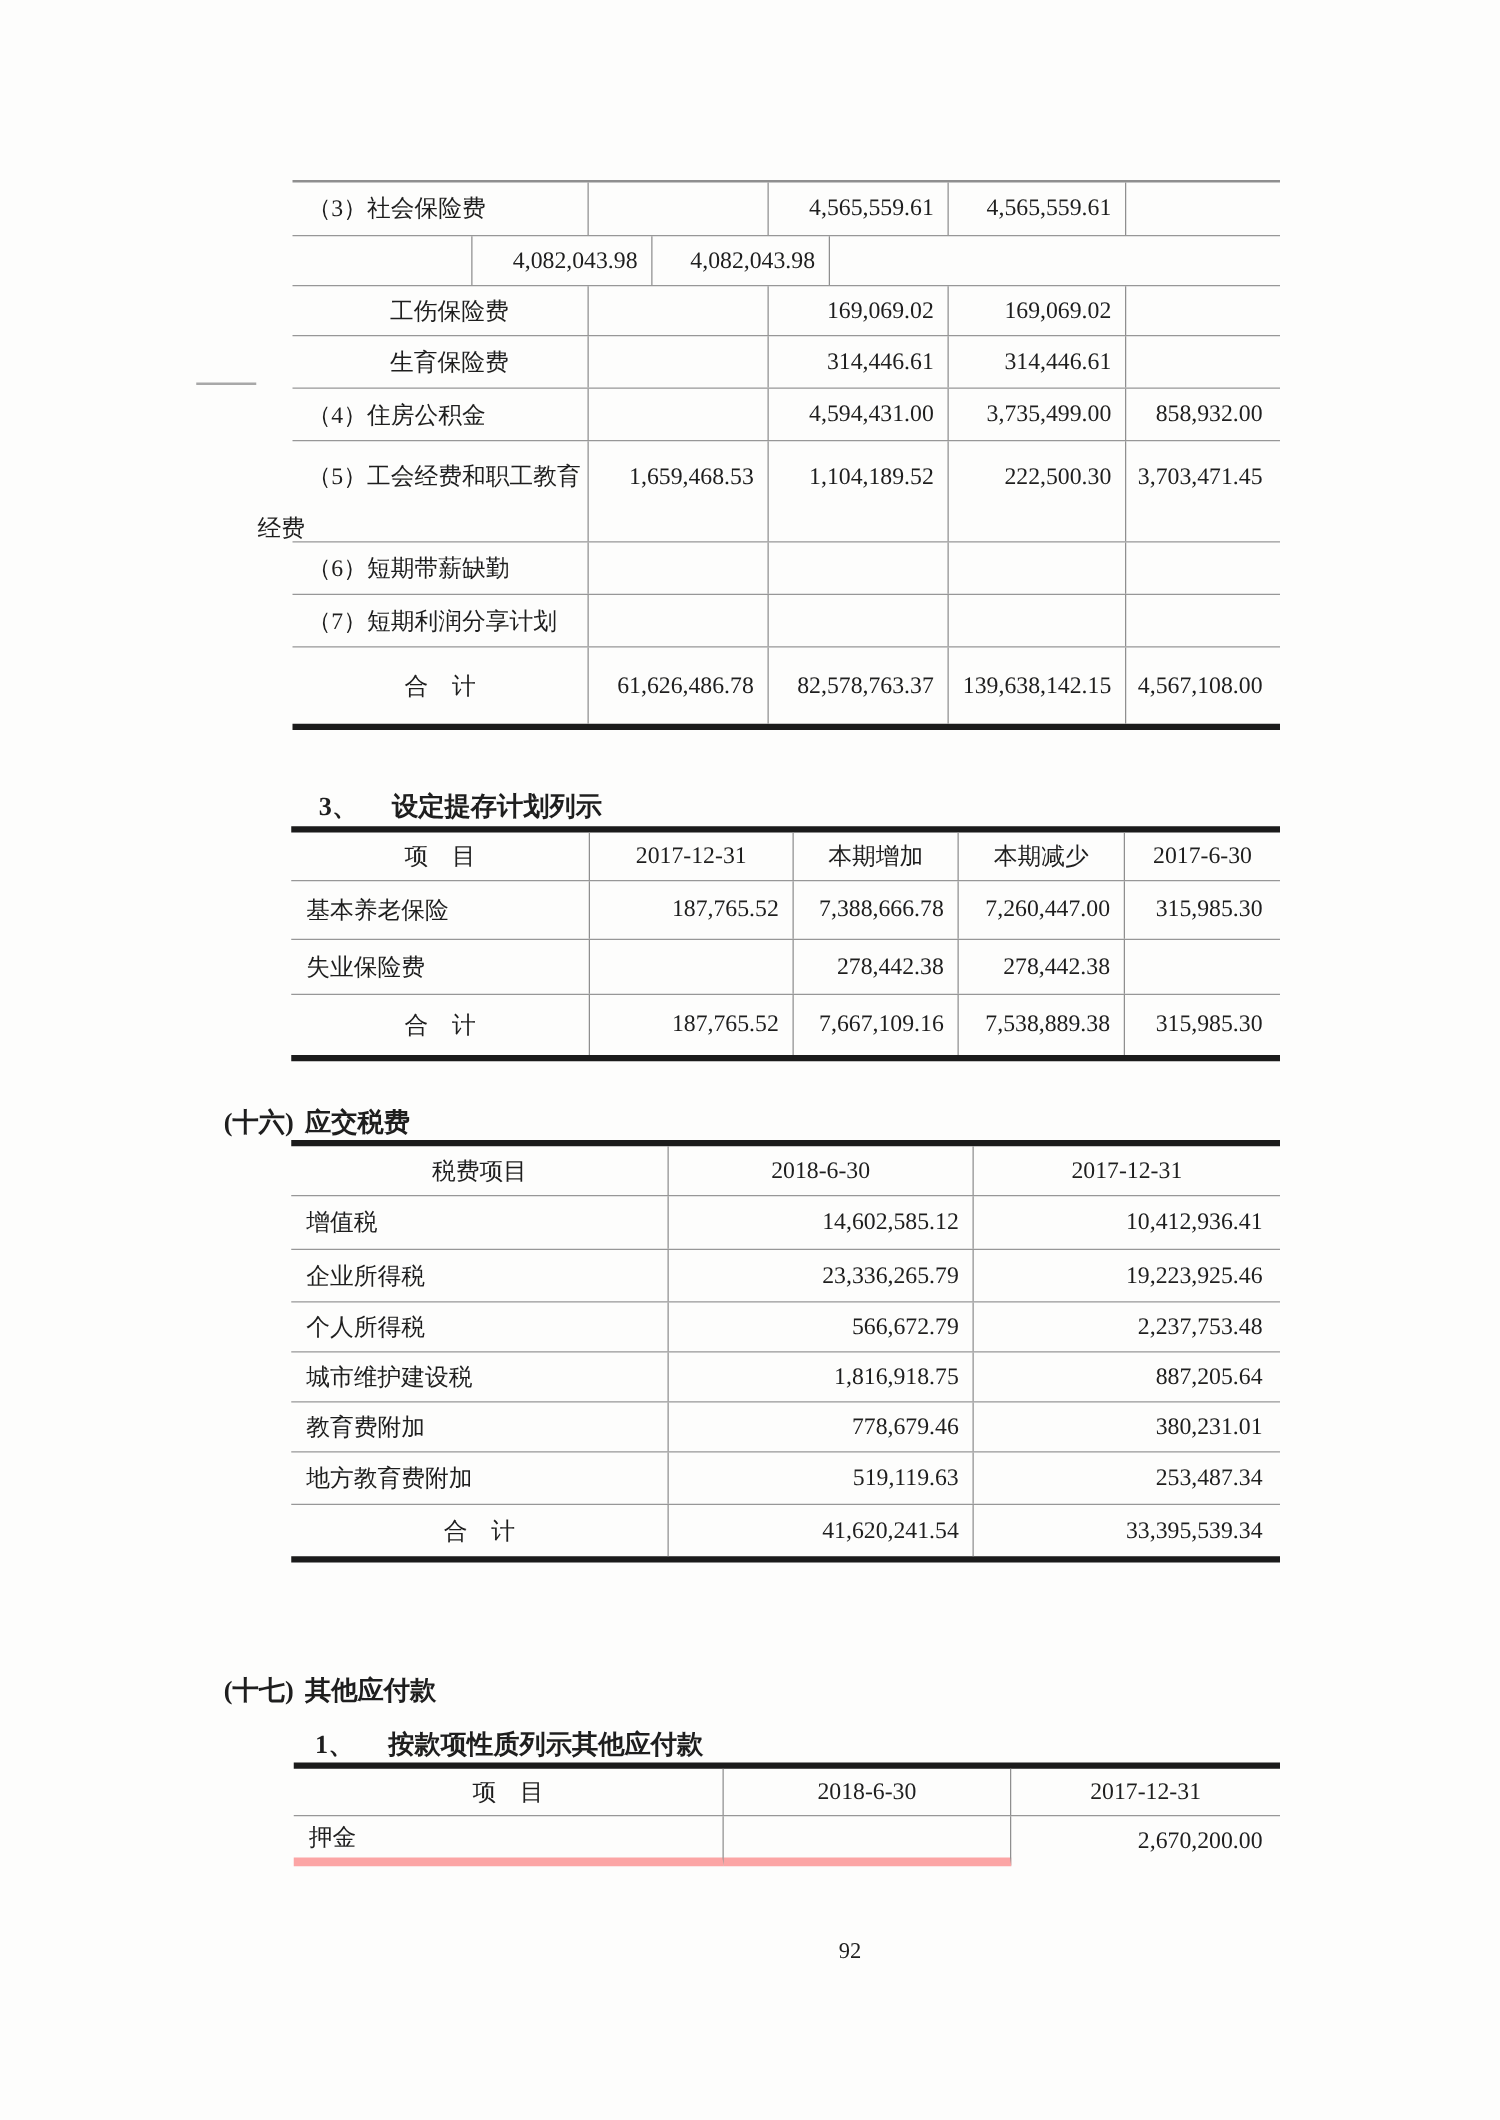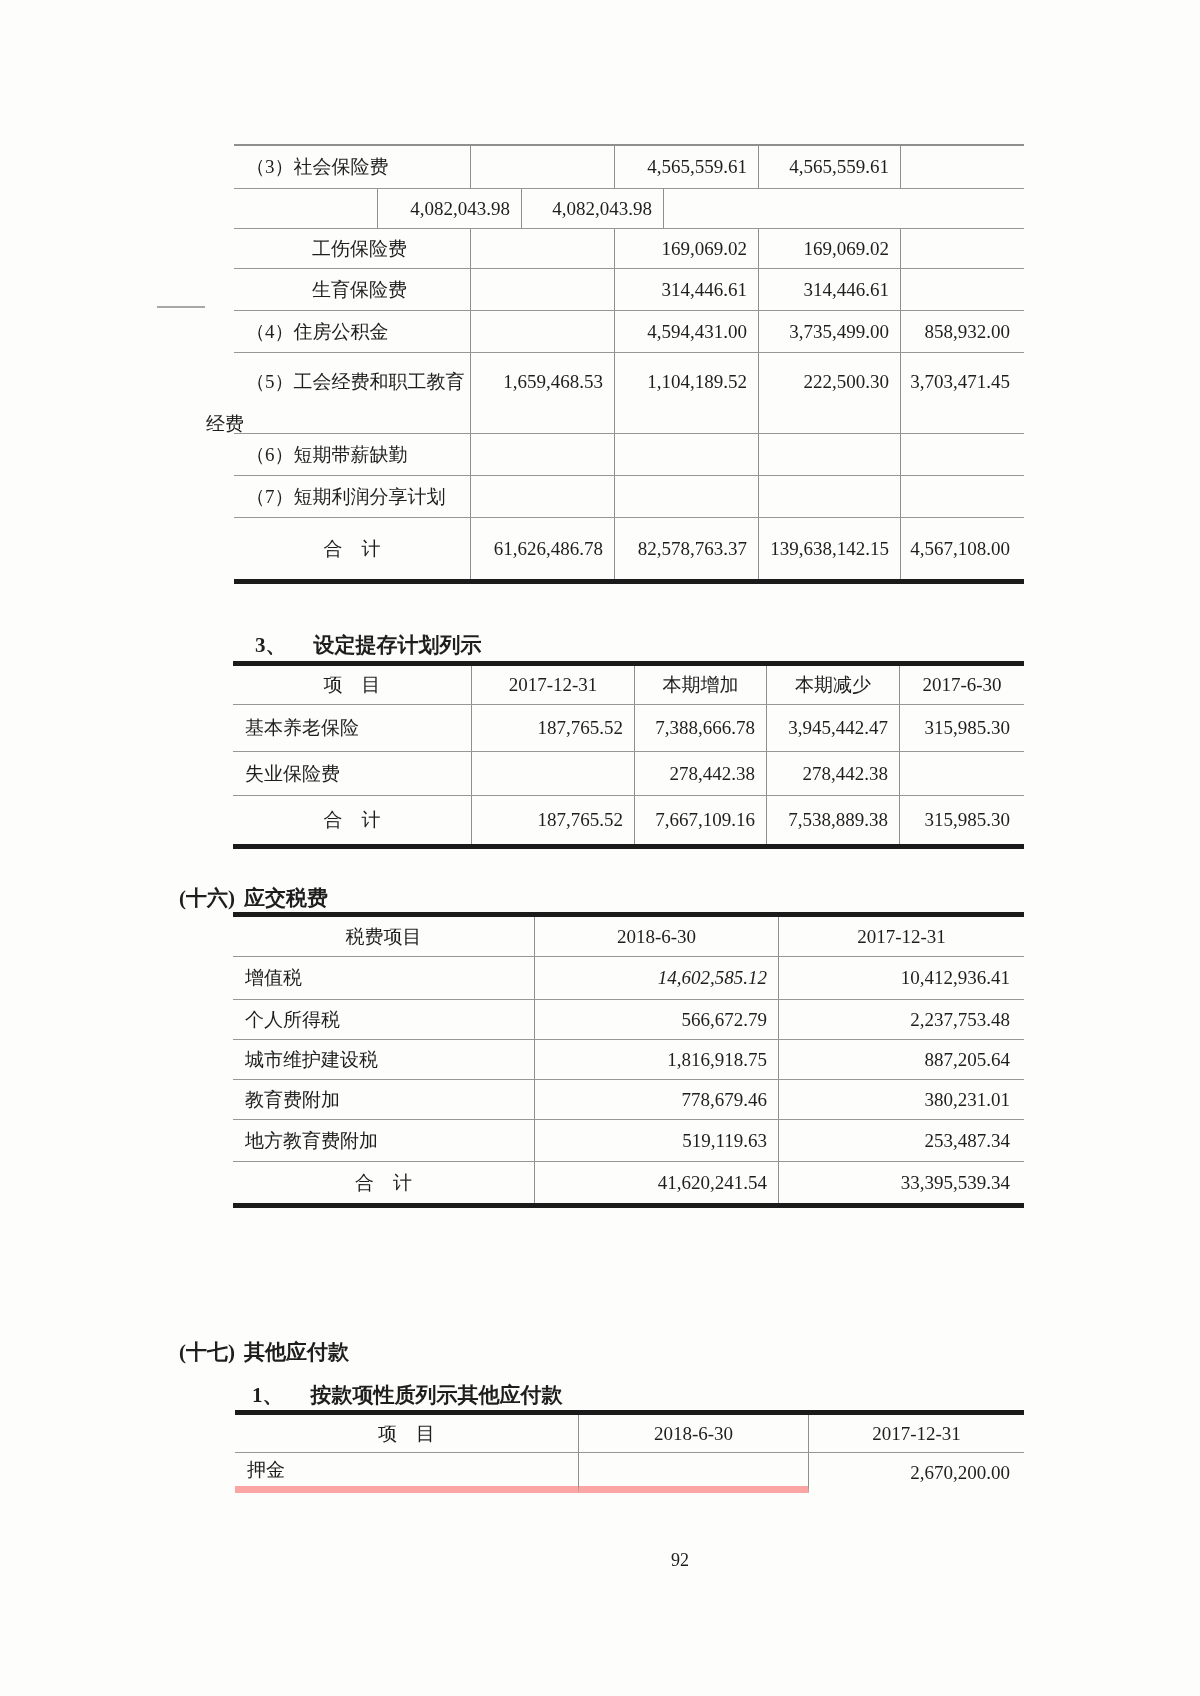--- a/index.html
+++ b/index.html
@@ -118,21 +118,21 @@
       <div class="cell vr hc" style="width:239px;">项　目</div>
       <div class="cell vr hc" style="width:163px;">2017-12-31</div>
       <div class="cell vr hc" style="width:132px;">本期增加</div>
       <div class="cell vr hc" style="width:133px;">本期减少</div>
       <div class="cell hc" style="width:124px;">2017-6-30</div>
     </div>
     <div class="r" style="height:47px;">
       <div class="cell vr lbl" style="width:239px;">基本养老保险</div>
       <div class="cell vr num" style="width:163px;">187,765.52</div>
       <div class="cell vr num" style="width:132px;">7,388,666.78</div>
-      <div class="cell vr num" style="width:133px;">3,945,442.47</div>
+      <div class="cell vr num" style="width:133px;">7,260,447.00</div>
       <div class="cell num pr14" style="width:124px;">315,985.30</div>
     </div>
     <div class="r" style="height:44px;">
       <div class="cell vr lbl" style="width:239px;">失业保险费</div>
       <div class="cell vr num" style="width:163px;"></div>
       <div class="cell vr num" style="width:132px;">278,442.38</div>
       <div class="cell vr num" style="width:133px;">278,442.38</div>
       <div class="cell num pr14" style="width:124px;"></div>
     </div>
     <div class="r nb" style="height:48px;">
@@ -149,22 +149,27 @@
   </div>
 
   <div class="tbl thick-top thick-bottom" style="left:233px;top:912px;width:791px;">
     <div class="r" style="height:40px;">
       <div class="cell vr hc" style="width:302px;">税费项目</div>
       <div class="cell vr hc" style="width:244px;">2018-6-30</div>
       <div class="cell hc" style="width:245px;">2017-12-31</div>
     </div>
     <div class="r" style="height:43px;">
       <div class="cell vr lbl" style="width:302px;">增值税</div>
-      <div class="cell vr num" style="width:244px;font-style:italic;">14,602,585.12</div>
+      <div class="cell vr num" style="width:244px;">14,602,585.12</div>
       <div class="cell num pr14" style="width:245px;">10,412,936.41</div>
+    </div>
+    <div class="r" style="height:42px;">
+      <div class="cell vr lbl" style="width:302px;">企业所得税</div>
+      <div class="cell vr num" style="width:244px;">23,336,265.79</div>
+      <div class="cell num pr14" style="width:245px;">19,223,925.46</div>
     </div>
     <div class="r" style="height:40px;">
       <div class="cell vr lbl" style="width:302px;">个人所得税</div>
       <div class="cell vr num" style="width:244px;">566,672.79</div>
       <div class="cell num pr14" style="width:245px;">2,237,753.48</div>
     </div>
     <div class="r" style="height:40px;">
       <div class="cell vr lbl" style="width:302px;">城市维护建设税</div>
       <div class="cell vr num" style="width:244px;">1,816,918.75</div>
       <div class="cell num pr14" style="width:245px;">887,205.64</div>

